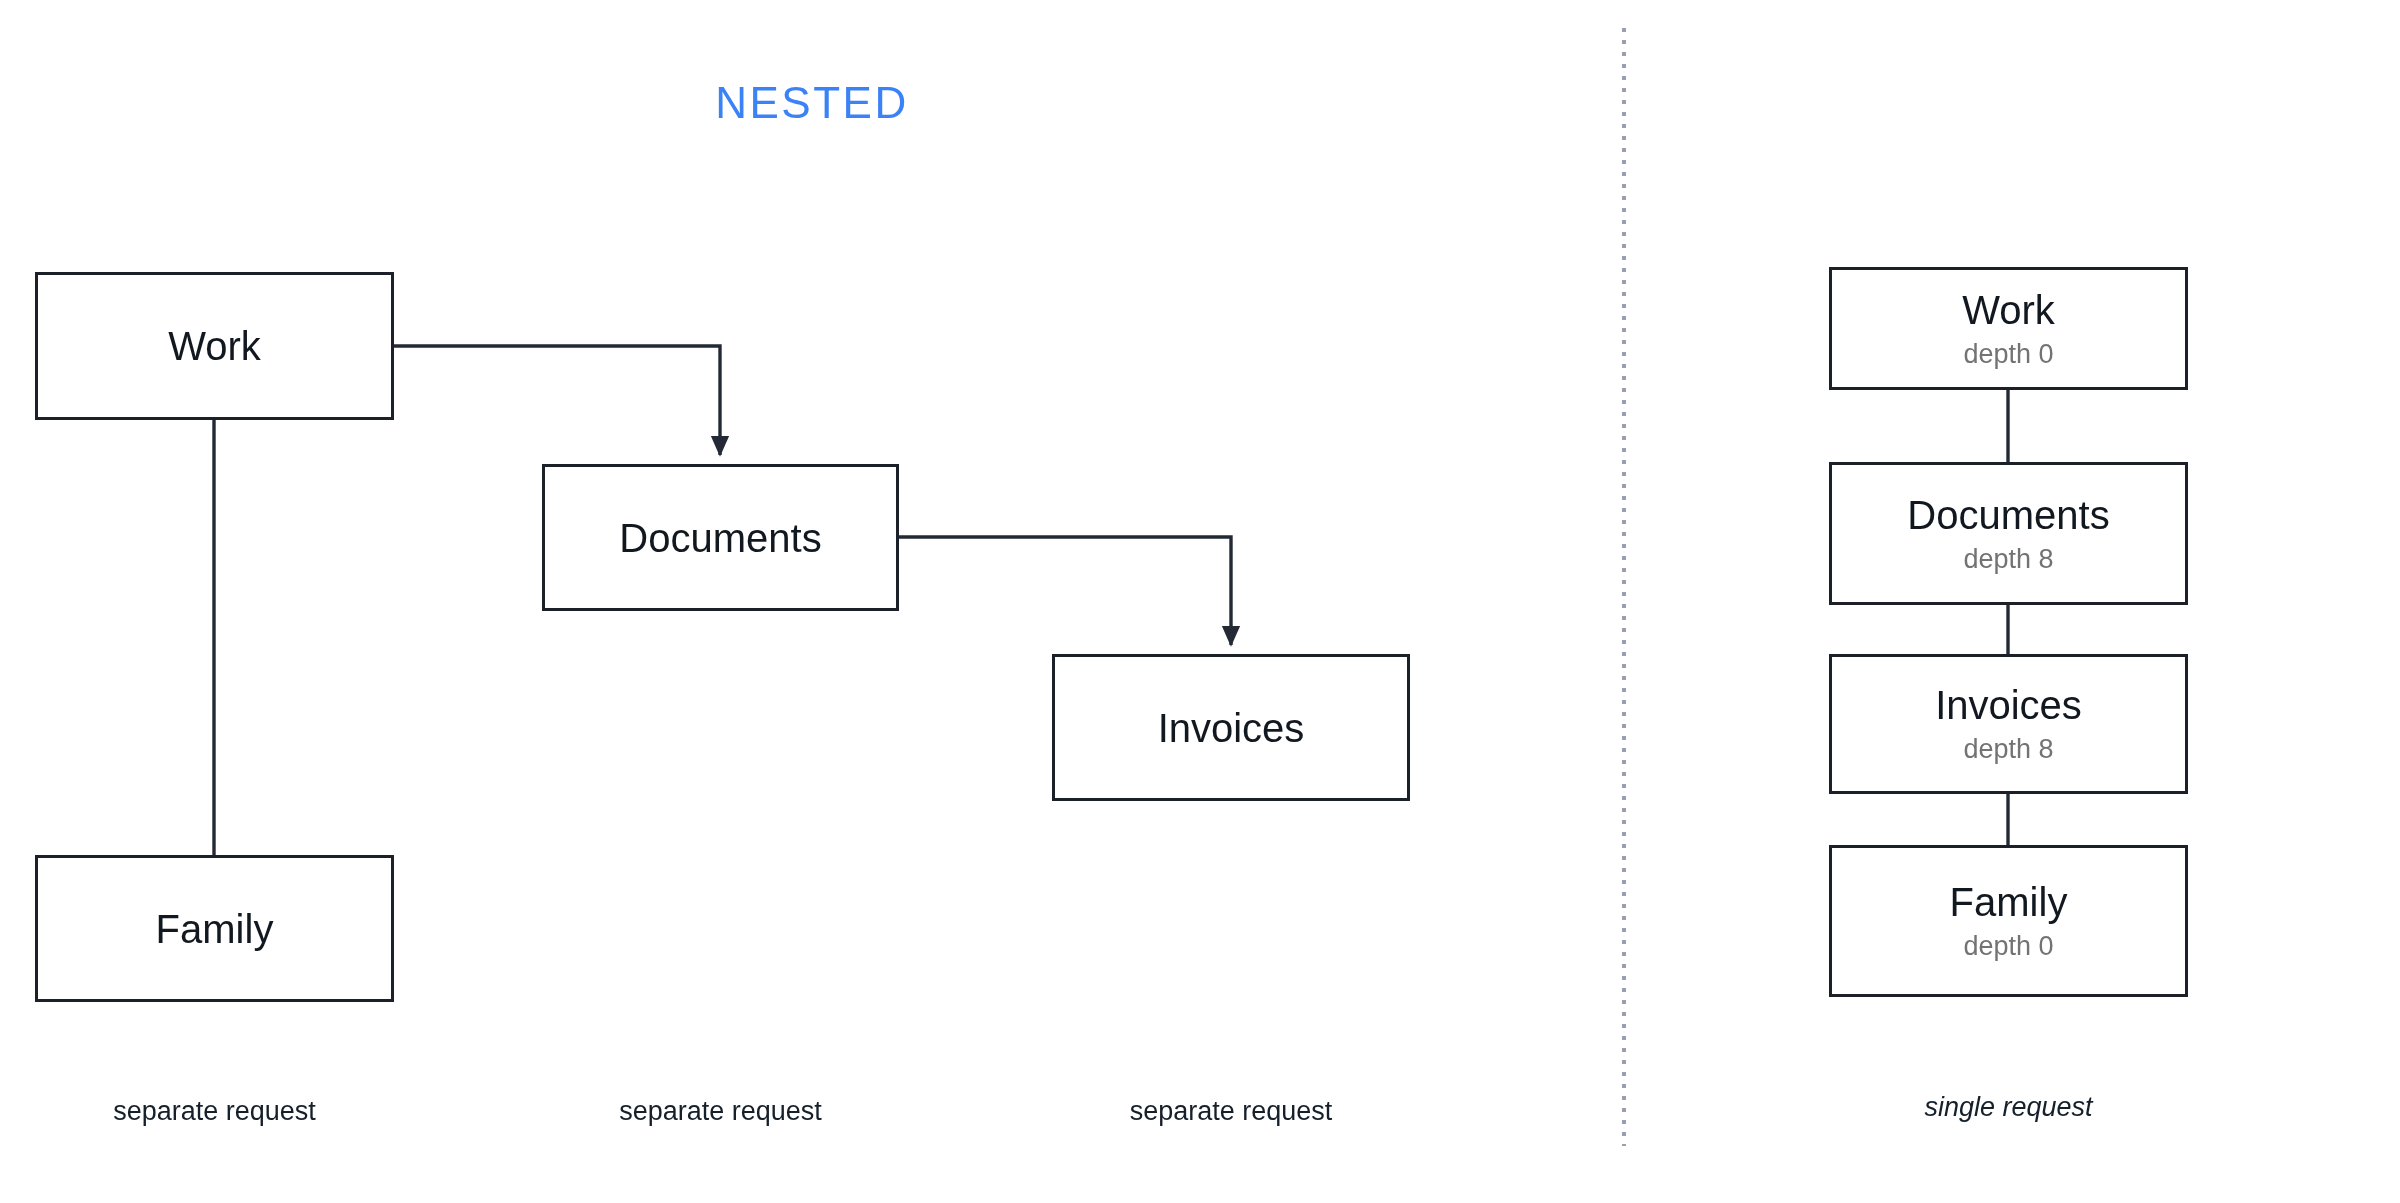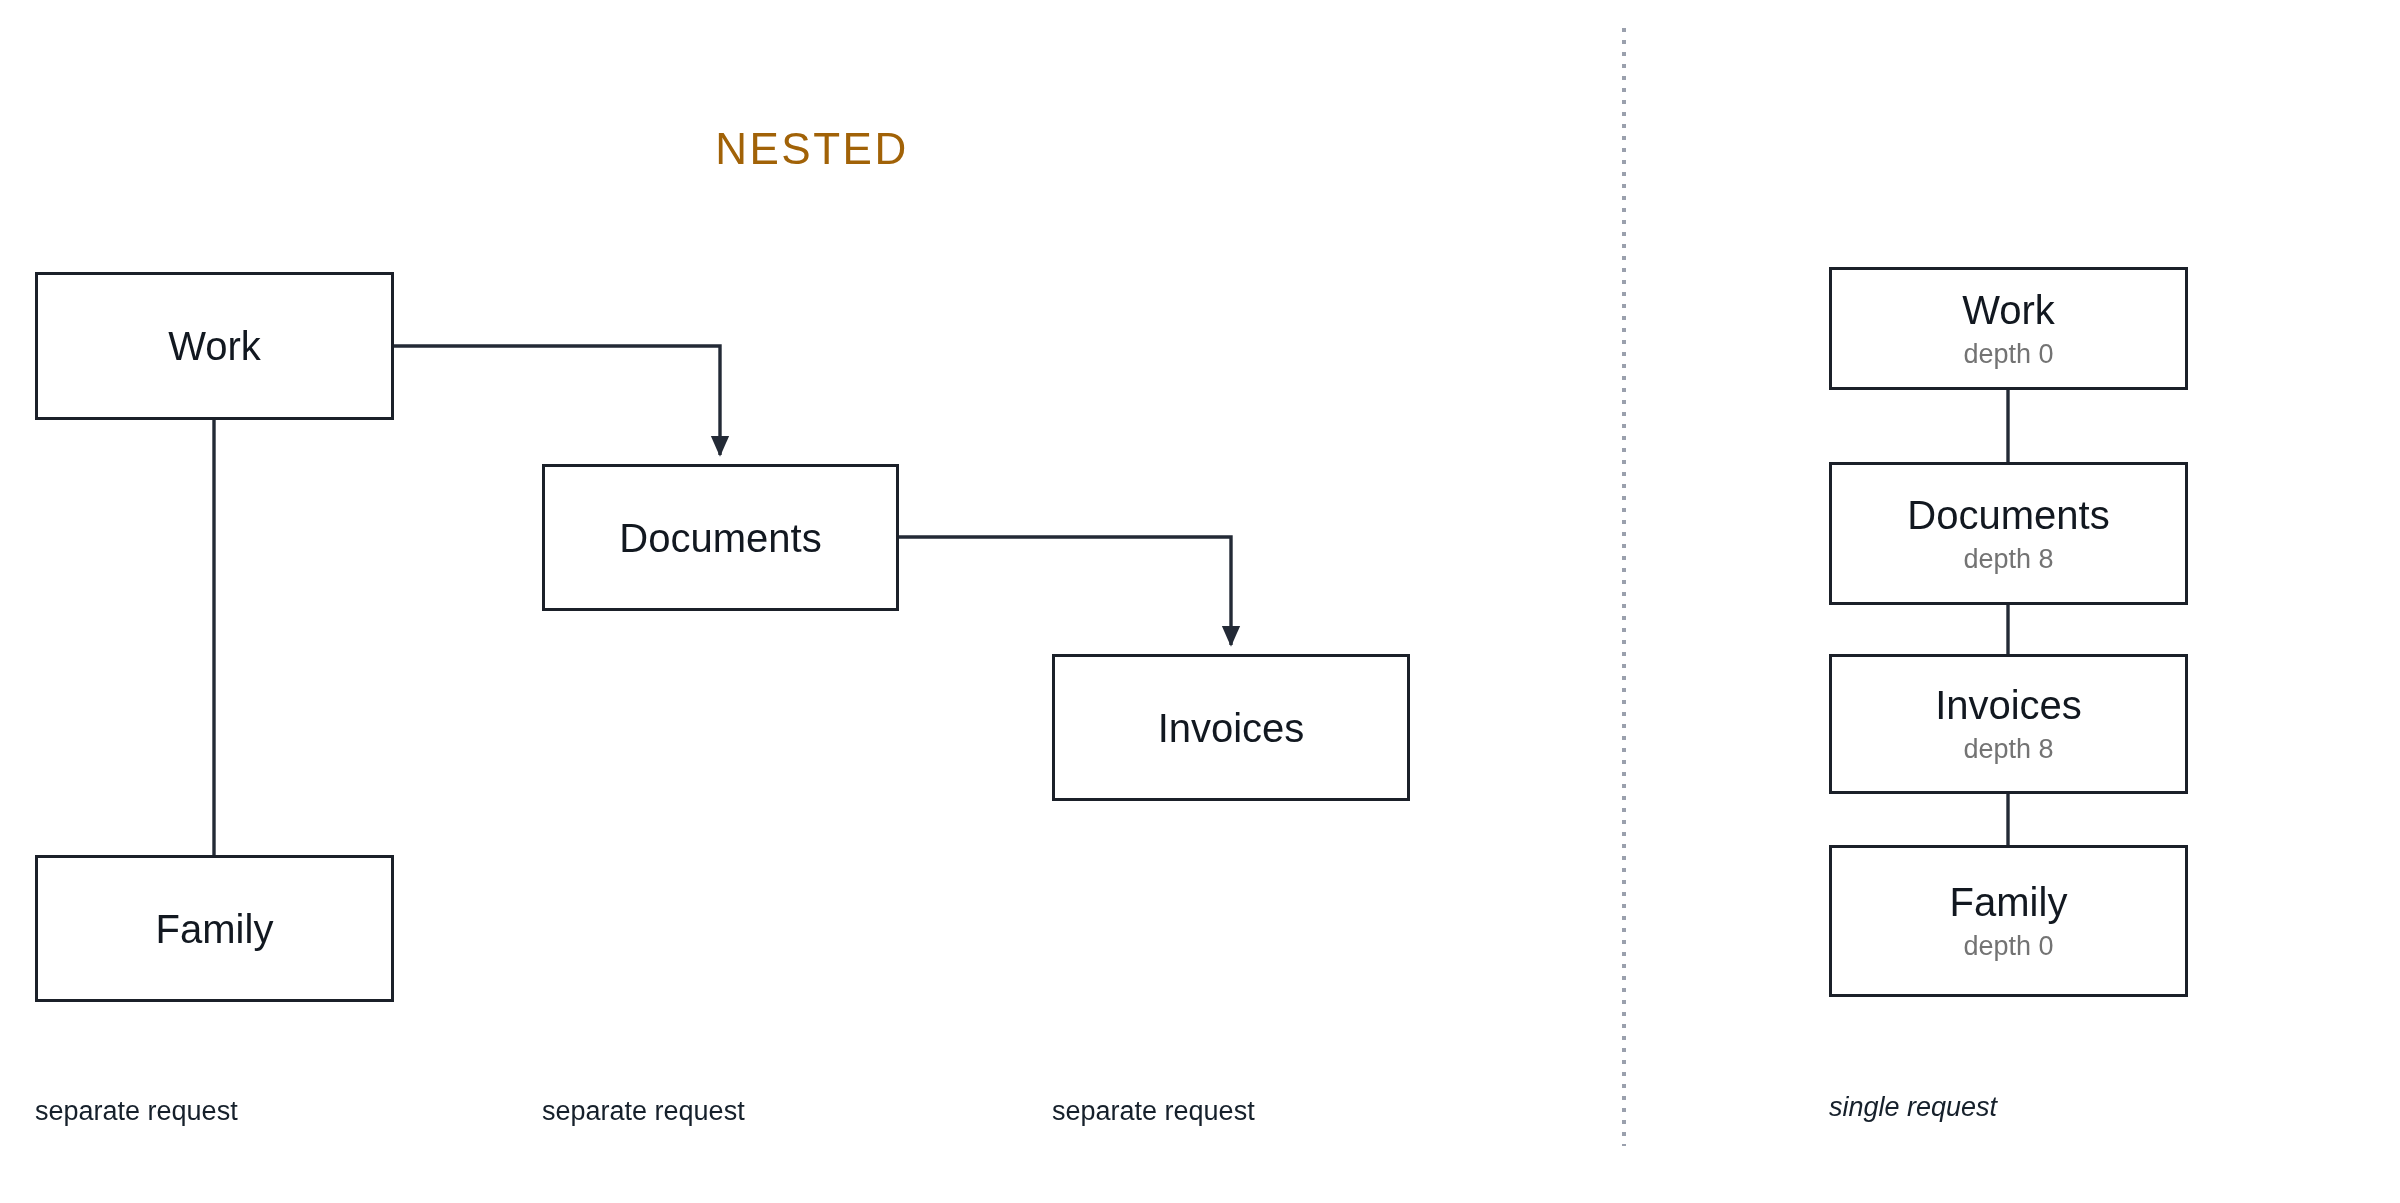--- a/index.html
+++ b/index.html
@@ -17,25 +17,24 @@
     height: 1203px;
     background: #ffffff;
     overflow: hidden;
   }
 
   
   .panel-title {
     position: absolute;
     font-size: 44px;
     letter-spacing: 2.5px;
-    color: #a16207;
+    color: #3b82f6;
     font-weight: 400;
     white-space: nowrap;
     text-align: center;
-    margin-top: 46px;
   }
   #nested-title  { left: 0;      top: 78px;  width: 1624px; }
   #flattened-title { left: 1624px; top: 78px;  width: 776px; }
 
   
   #divider {
     position: absolute;
     left: 1622px;
     top: 28px;
     width: 4px;
@@ -92,20 +91,21 @@
     z-index: 1;
     pointer-events: none;
   }
 
   
   .caption {
     position: absolute;
     font-size: 27px;
     color: #16202b;
     white-space: nowrap;
+    text-align: center;
   }
   #caption-0 { left: 35px;   top: 1096px; width: 359px; }
   #caption-1 { left: 542px;  top: 1096px; width: 357px; }
   #caption-2 { left: 1052px; top: 1096px; width: 358px; }
   #caption-3 { left: 1829px; top: 1092px; width: 359px; font-style: italic; }
 </style>
 </head>
 <body>
 
 <div id="canvas">

